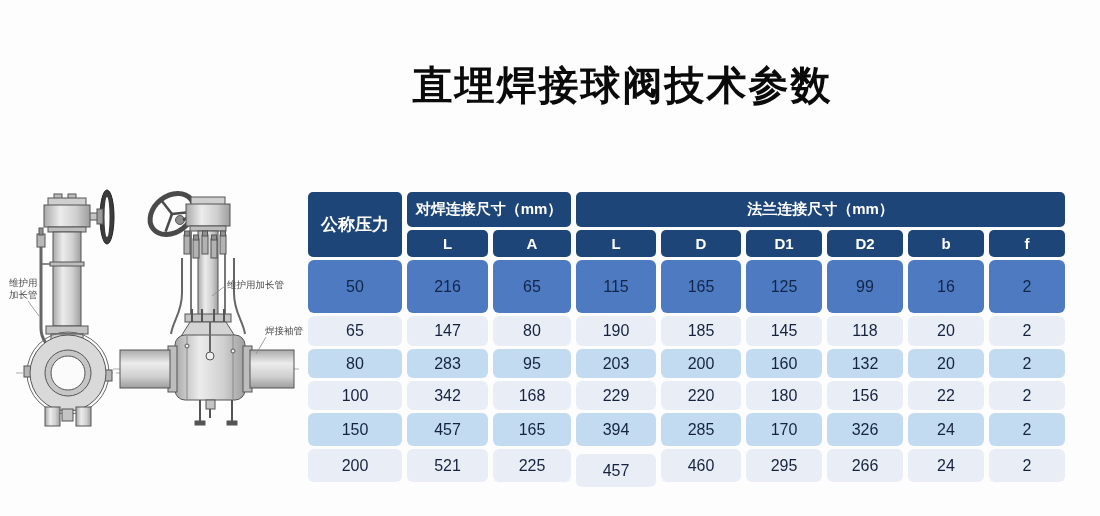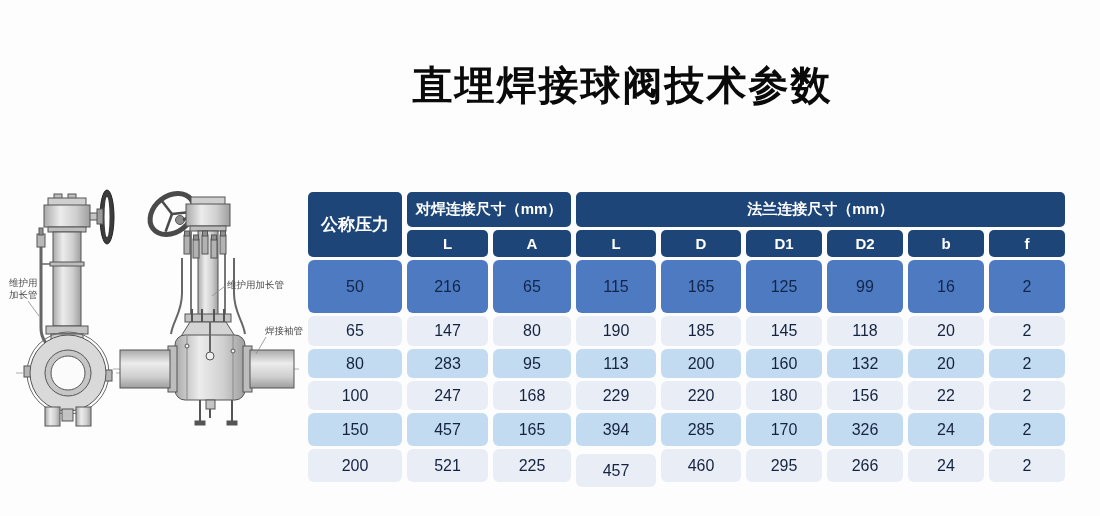--- a/index.html
+++ b/index.html
@@ -225,31 +225,31 @@
     <div class="cell">145</div>
     <div class="cell">118</div>
     <div class="cell">20</div>
     <div class="cell">2</div>
   </div>
 
   <div class="trow row-medium">
     <div class="cell">80</div>
     <div class="cell">283</div>
     <div class="cell">95</div>
-    <div class="cell">113</div>
+    <div class="cell">203</div>
     <div class="cell">200</div>
     <div class="cell">160</div>
     <div class="cell">132</div>
     <div class="cell">20</div>
     <div class="cell">2</div>
   </div>
 
   <div class="trow row-light">
     <div class="cell">100</div>
-    <div class="cell">247</div>
+    <div class="cell">342</div>
     <div class="cell">168</div>
     <div class="cell">229</div>
     <div class="cell">220</div>
     <div class="cell">180</div>
     <div class="cell">156</div>
     <div class="cell">22</div>
     <div class="cell">2</div>
   </div>
 
   <div class="trow row-medium">

